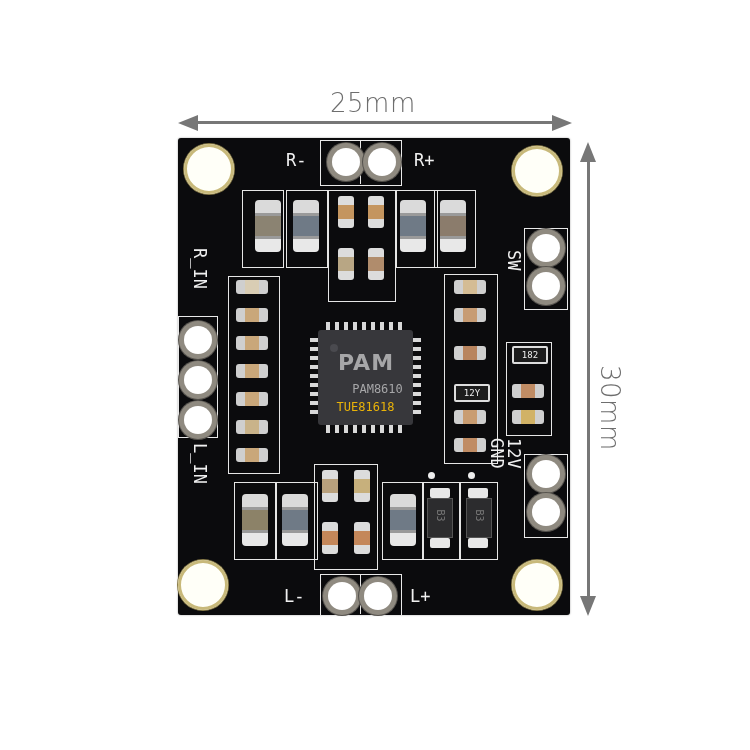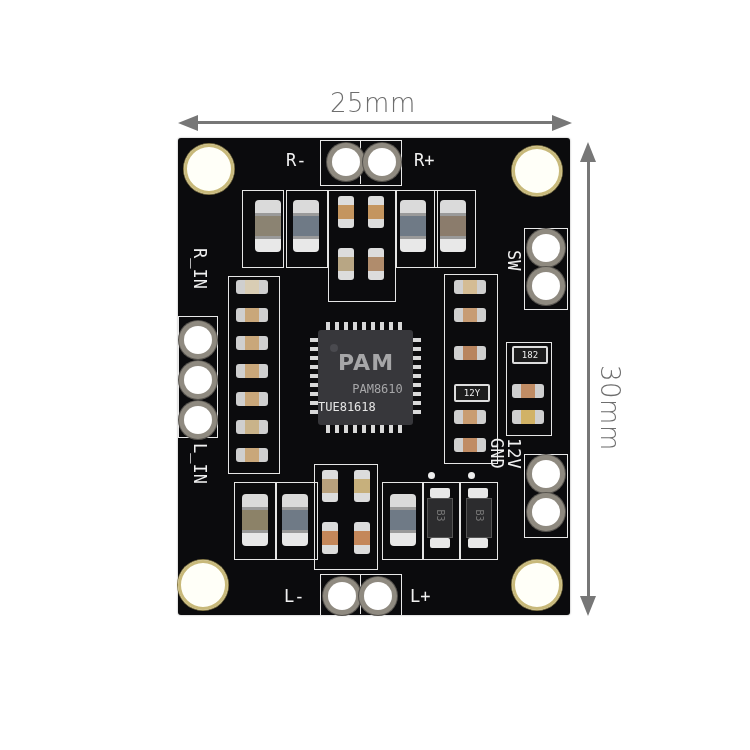--- a/index.html
+++ b/index.html
@@ -106,21 +106,21 @@
 
   <div class="silk" style="left:346px;top:316px;width:42px;height:82px;"></div>
   <div class="pin" style="left:354px;top:322px;"></div>
   <div class="pin" style="left:354px;top:360px;"></div>
   <div class="slabel" style="left:320px;top:300px;transform:rotate(90deg);transform-origin:left top;left:344px;">12V GND</div>
 
   <div class="chip" style="left:140px;top:192px;">
     <div class="abs" style="left:12px;top:14px;width:8px;height:8px;border-radius:50%;background:#4a4a4f;"></div>
     <div class="abs" style="left:20px;top:20px;width:56px;text-align:center;color:#a6a6a8;font-size:22px;font-weight:bold;letter-spacing:1px;font-family:'DejaVu Sans',sans-serif;">PAM</div>
     <div class="abs" style="left:0;top:52px;width:119px;text-align:center;color:#a6a6a8;font-size:12px;font-family:'DejaVu Sans Mono',monospace;">PAM8610</div>
-    <div class="abs" style="left:0;top:70px;width:95px;color:#e5e5e5;font-size:12px;font-family:'DejaVu Sans Mono',monospace;">TUE81618</div>
+    <div class="abs" style="left:0;top:70px;width:95px;text-align:center;color:#eab308;font-size:12px;font-family:'DejaVu Sans Mono',monospace;">TUE81618</div>
   </div>
 
   <div class="abs" style="left:148px;top:184px;width:80px;height:8px;background:repeating-linear-gradient(90deg,#d8d8d8 0 4px,transparent 4px 9px);"></div>
   <div class="abs" style="left:148px;top:287px;width:80px;height:8px;background:repeating-linear-gradient(90deg,#d8d8d8 0 4px,transparent 4px 9px);"></div>
   <div class="abs" style="left:132px;top:200px;width:8px;height:80px;background:repeating-linear-gradient(180deg,#d8d8d8 0 4px,transparent 4px 9px);"></div>
   <div class="abs" style="left:235px;top:200px;width:8px;height:80px;background:repeating-linear-gradient(180deg,#d8d8d8 0 4px,transparent 4px 9px);"></div>
 
   <div class="pad" style="left:56px;top:344px;width:40px;height:76px;"></div>
   <div class="res-big" style="left:64px;top:356px;--body:#8c8268;"></div>
   <div class="pad" style="left:98px;top:344px;width:40px;height:76px;"></div>

